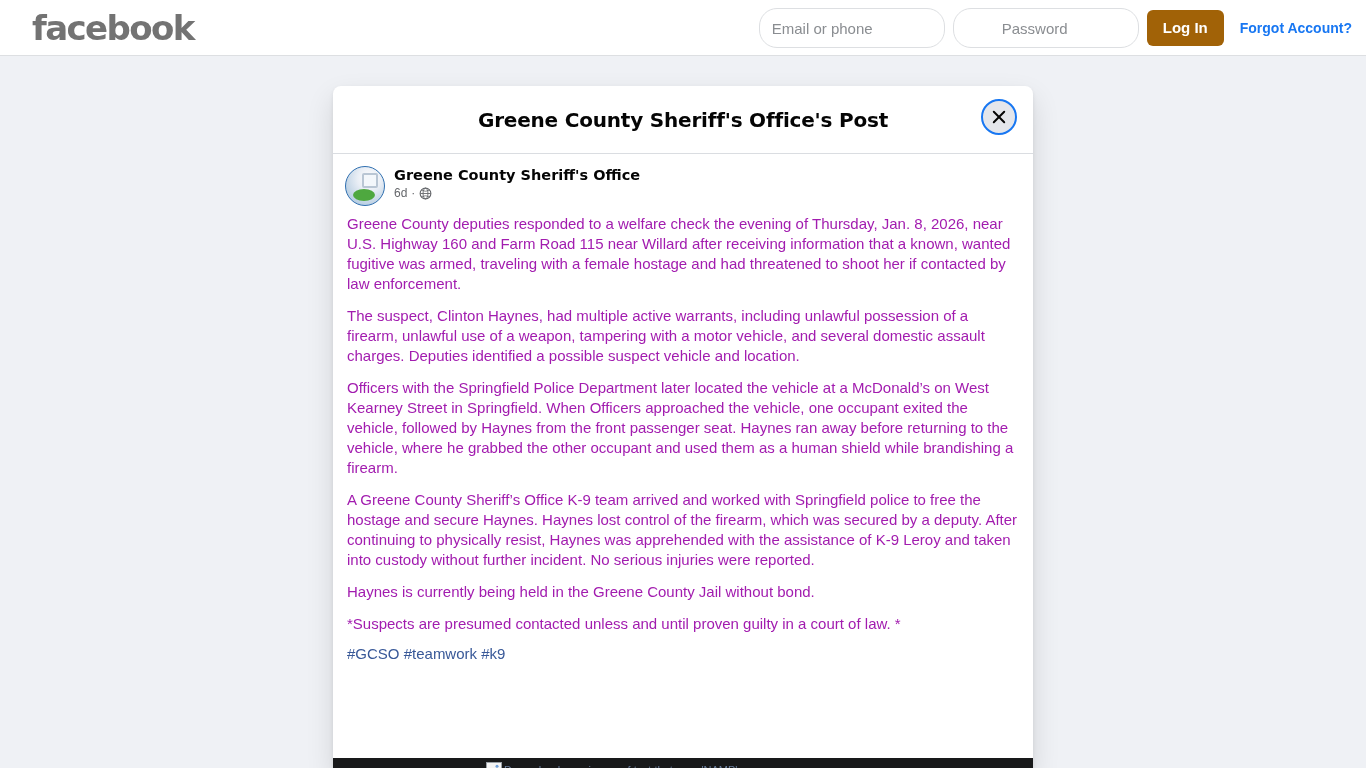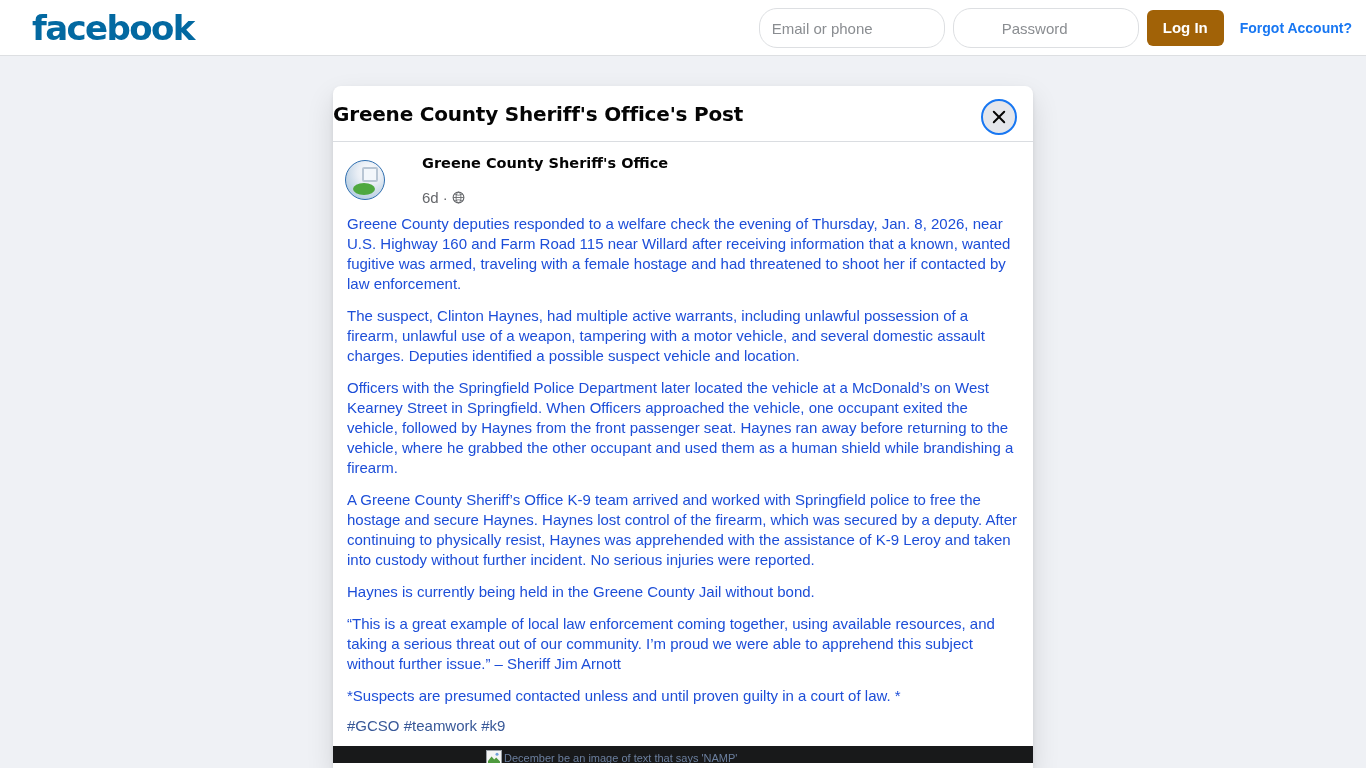--- a/index.html
+++ b/index.html
@@ -28,21 +28,21 @@
     display: flex;
     align-items: center;
   }
 
   #brand {
     margin-left: 32px;
     font-family: "DejaVu Sans", sans-serif;
     font-size: 34px;
     font-weight: bold;
     letter-spacing: -1.6px;
-    color: #0369a1;
+    color: #737373;
     line-height: 1;
     user-select: none;
   }
 
   #login-area {
     position: absolute;
     right: 10px;
     top: 8px;
     display: flex;
     align-items: center;
@@ -98,24 +98,25 @@
     width: 700px;
     height: 682px;
     background: #ffffff;
     border-radius: 8px 8px 0 0;
     box-shadow: 0 12px 28px rgba(0,0,0,0.12), 0 2px 4px rgba(0,0,0,0.08);
     overflow: hidden;
   }
 
   #modal-header {
     position: relative;
-    height: 56px;
+    height: 68px;
     border-bottom: 1px solid #dadde1;
     display: flex;
     align-items: center;
+    justify-content: center;
   }
 
   #modal-title {
     font-family: "DejaVu Sans", sans-serif;
     font-size: 20px;
     font-weight: bold;
     color: #050505;
     letter-spacing: -0.2px;
   }
 
@@ -139,23 +140,22 @@
   
   #post-body {
     padding: 12px 12px 0 12px;
     height: 621px;
     overflow: hidden;
     position: relative;
   }
 
   #post-header {
     display: flex;
-    align-items: center;
+    align-items: flex-start;
     padding: 0 0 6px 0;
-    gap: 28px;
   }
 
   #avatar {
     width: 40px;
     height: 40px;
     border-radius: 50%;
     flex: 0 0 40px;
     background:
       radial-gradient(circle at 62% 30%, #ffffff 0%, #e9eef5 34%, #c9d9e8 62%, #9fc0dc 100%);
     border: 1px solid #2f6fb0;
@@ -191,38 +191,38 @@
     font-family: "DejaVu Sans", sans-serif;
     font-size: 14.5px;
     font-weight: bold;
     color: #050505;
     line-height: 19px;
   }
 
   #post-subline {
     display: flex;
     align-items: center;
-    font-size: 15px;
+    font-size: 12px;
     color: #65676b;
     line-height: 17px;
-    margin-top: 16px;
+    margin-top: 0;
   }
   #post-time { color: #65676b; }
   #dot-sep { margin: 0 4px; color: #65676b; }
   #globe-icon { display: inline-flex; align-items: center; }
 
   #post-text {
     padding: 0 2px;
   }
 
   #post-text p {
     font-family: "Liberation Sans", sans-serif;
     font-size: 15px;
     line-height: 20px;
-    color: #1d4ed8;
+    color: #a21caf;
     margin: 0 0 12px 0;
   }
   #post-text p:first-child { margin-top: 2px; }
 
   #hashtags {
     font-family: "Liberation Sans", sans-serif;
     font-size: 15px;
     line-height: 20px;
     color: #385898;
     padding: 0 2px;
@@ -308,21 +308,20 @@
         </div>
       </div>
     </div>
 
     <div id="post-text">
       <p>Greene County deputies responded to a welfare check the evening of Thursday, Jan. 8, 2026, near U.S. Highway 160 and Farm Road 115 near Willard after receiving information that a known, wanted fugitive was armed, traveling with a female hostage and had threatened to shoot her if contacted by law enforcement.</p>
       <p>The suspect, Clinton Haynes, had multiple active warrants, including unlawful possession of a firearm, unlawful use of a weapon, tampering with a motor vehicle, and several domestic assault charges. Deputies identified a possible suspect vehicle and location.</p>
       <p>Officers with the Springfield Police Department later located the vehicle at a McDonald’s on West Kearney Street in Springfield. When Officers approached the vehicle, one occupant exited the vehicle, followed by Haynes from the front passenger seat. Haynes ran away before returning to the vehicle, where he grabbed the other occupant and used them as a human shield while brandishing a firearm.</p>
       <p>A Greene County Sheriff’s Office K-9 team arrived and worked with Springfield police to free the hostage and secure Haynes. Haynes lost control of the firearm, which was secured by a deputy. After continuing to physically resist, Haynes was apprehended with the assistance of K-9 Leroy and taken into custody without further incident. No serious injuries were reported.</p>
       <p>Haynes is currently being held in the Greene County Jail without bond.</p>
-      <p>“This is a great example of local law enforcement coming together, using available resources, and taking a serious threat out of our community. I’m proud we were able to apprehend this subject without further issue.” – Sheriff Jim Arnott</p>
       <p>*Suspects are presumed contacted unless and until proven guilty in a court of law. *</p>
     </div>
 
     <div id="hashtags">#GCSO #teamwork #k9</div>
 
     <div id="photo-block">
       <div id="broken-image">
         <span id="broken-image-icon">
           <svg width="16" height="16" viewBox="0 0 16 16" aria-hidden="true">
             <rect x="0.5" y="0.5" width="15" height="15" fill="#f4f4f4" stroke="#9aa0a6" stroke-width="1"></rect>

